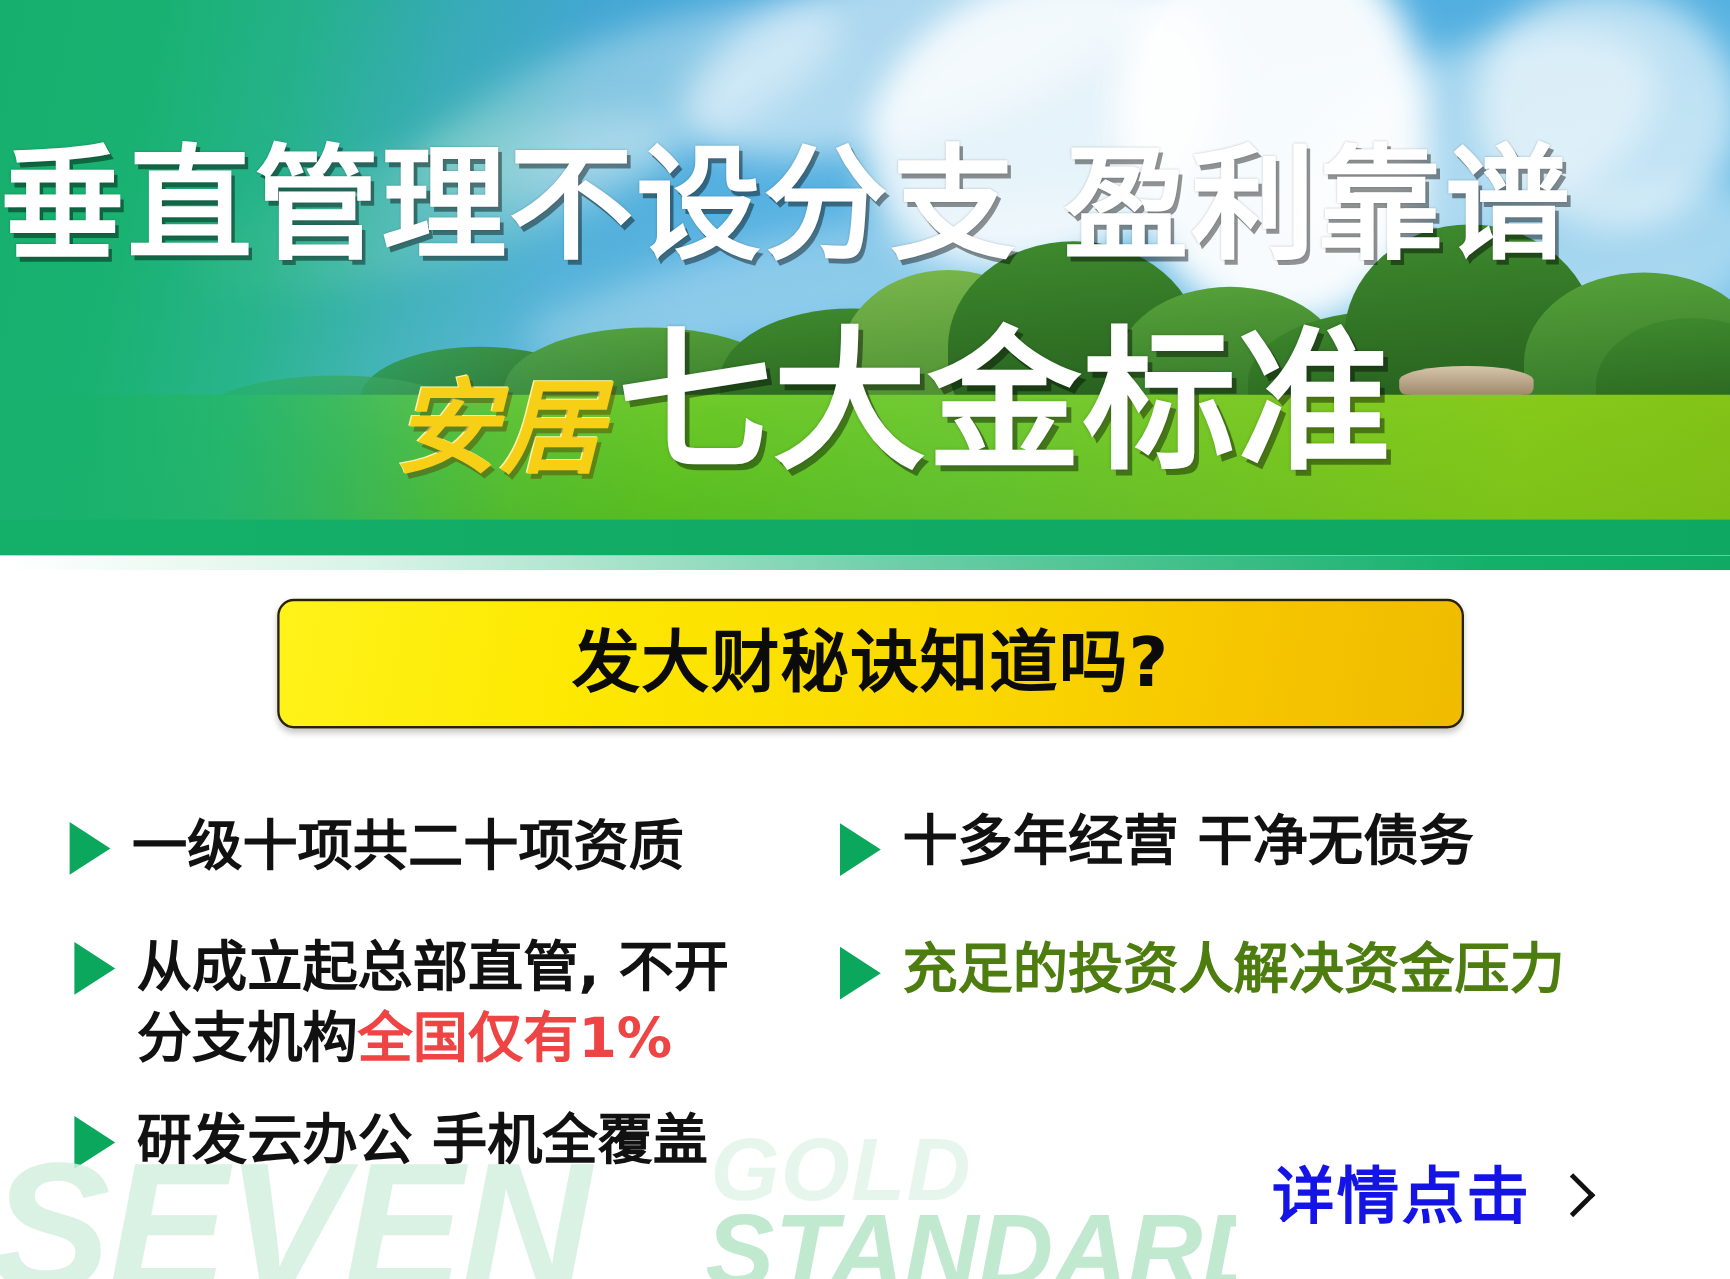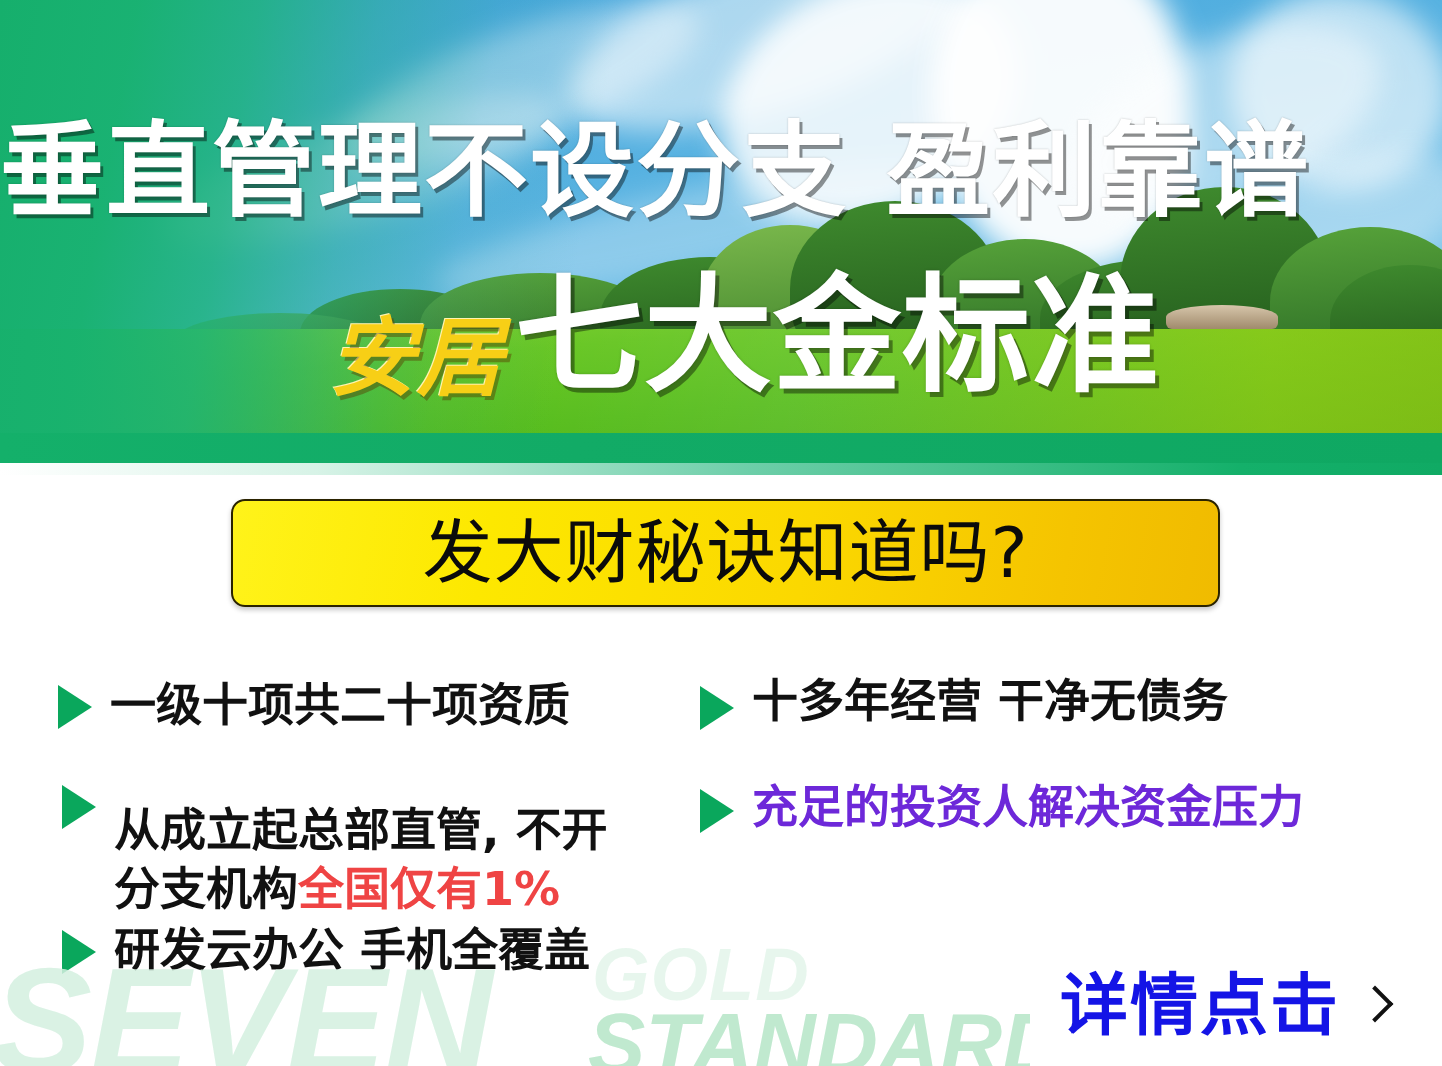--- a/index.html
+++ b/index.html
@@ -122,21 +122,21 @@
   .cta-banner{
     position:absolute; left:231px; top:499px; width:989px; height:108px;
     border-radius:14px;
     border:2px solid #2a2300;
     background:linear-gradient(100deg,#fff31a 0%, #fde800 26%, #fbd800 58%, #f5c400 84%, #f0bb00 100%);
     box-shadow: 0 3px 5px rgba(0,0,0,.22);
     display:flex; align-items:center; justify-content:center;
   }
   .cta-banner-text{
     font-family:"DejaVu Sans","Liberation Sans",sans-serif;
-    font-size:70px; font-weight:normal; color:#0b0b0b; letter-spacing:1px;
+    font-size:57px; font-weight:bold; color:#0b0b0b; letter-spacing:1px;
     white-space:nowrap; line-height:1;
   }
 
   
   .watermark{
     position:absolute; left:0; bottom:-6px; width:1030px; height:130px;
     pointer-events:none; user-select:none; overflow:hidden;
   }
   .wm-seven{
     position:absolute; left:-8px; top:4px;
@@ -172,42 +172,42 @@
     border-top:22px solid transparent;
     border-bottom:22px solid transparent;
     border-left:34px solid #0aa75c;
     margin-top:8px;
   }
   .btext{
     font-family:"DejaVu Sans","Liberation Sans",sans-serif;
     font-size:46px; font-weight:bold; line-height:1.24;
     color:#111111; white-space:nowrap;
   }
-  .btext.green{ color:#6d28d9; }
+  .btext.green{ color:#4d7c0f; }
   .hi-green{ color:#ef4444; font-weight:bold; }
 
   #b-left-1{ left:58px; top:62px; }
   #b-left-2{ left:62px; top:162px; }
   #b-left-3{ left:62px; top:307px; }
   #b-right-1{ left:700px; top:58px;align-items:flex-end; }
   #b-right-2{ left:700px; top:164px; }
   #b-right-3{ left:700px; top:263px; }
 
-  #b-left-2 .btext{ white-space:normal; width:520px; line-height:1.28;margin-top:24px; }
+  #b-left-2 .btext{ white-space:normal; width:520px; line-height:1.28; }
   #b-right-2 .tri, #b-right-3 .tri{ margin-top:10px; }
 
   
   .detail-link{
     position:absolute; left:1060px; top:972px;
     display:flex; align-items:center; gap:22px;
     cursor:pointer;
   }
   .detail-text{
     font-family:"DejaVu Sans","Liberation Sans",sans-serif;
-    font-size:68px; font-weight:bold; color:#1414e6;
+    font-size:52px; font-weight:bold; color:#1414e6;
     letter-spacing:2px; line-height:1; white-space:nowrap;
   }
   .chev{
     width:26px; height:26px;
     border-top:4px solid #111;
     border-right:4px solid #111;
     transform:rotate(45deg);
     margin-bottom:4px;
   }
 </style>

